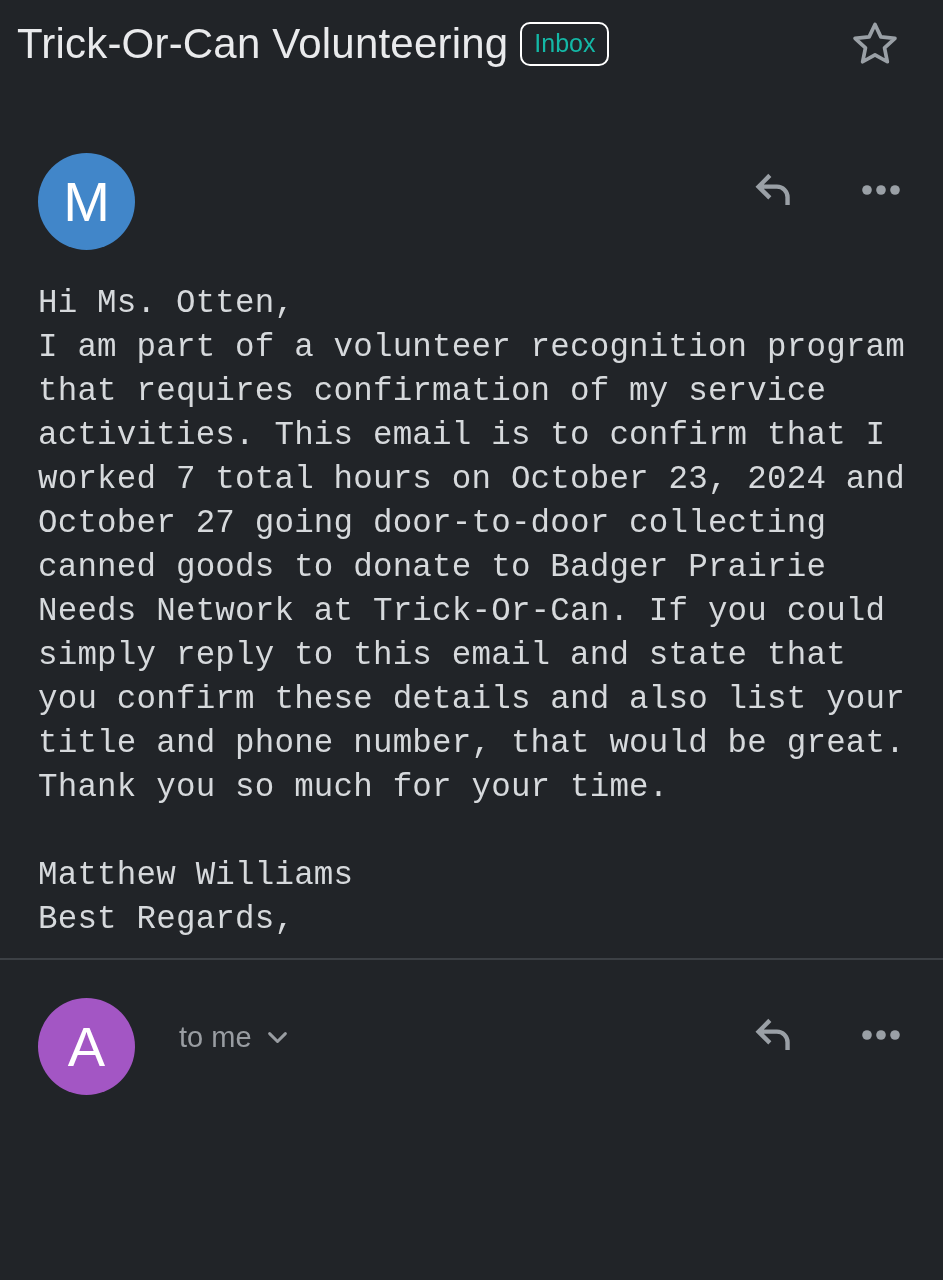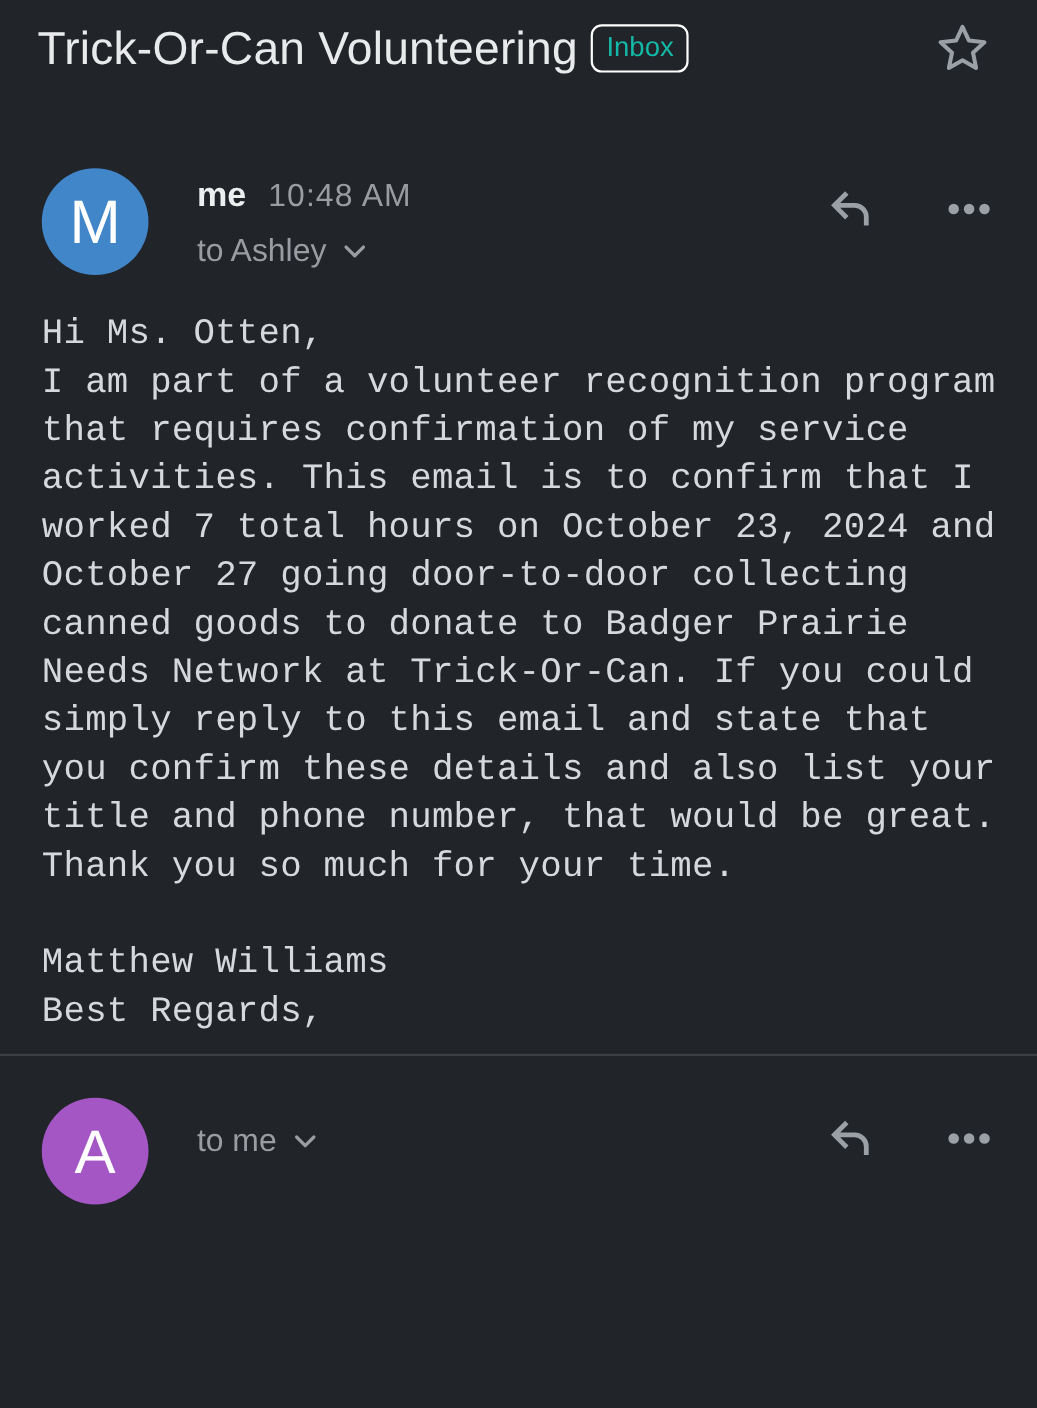--- a/index.html
+++ b/index.html
@@ -8,21 +8,21 @@
     width: 943px; height: 1280px; overflow: hidden;
     background: #212428;
     font-family: "Liberation Sans", "DejaVu Sans", sans-serif;
     color: #d6d9dc;
   }
   .page { width: 100%; height: 100%; }
 
   
   .thread-header {
     display: flex; align-items: center;
-    padding: 18px 42px 0 34px;
+    padding: 18px 42px 0 17px;
   }
   .subject {
     margin: 0; font-size: 42px; font-weight: 400;
     color: #e9eaec; letter-spacing: 0.2px; white-space: nowrap;
   }
   .inbox-chip {
     margin-left: 12px; flex: none;
     border: 2px solid #ffffff; border-radius: 10px;
     color: #14b8a6; font-size: 25px; line-height: 1;
     padding: 7px 12px 8px;
@@ -79,32 +79,20 @@
         <polygon points="12,3 14.7,8.7 21.2,9.4 16.4,13.8 17.7,20.2 12,17 6.3,20.2 7.6,13.8 2.8,9.4 9.3,8.7" fill="none" stroke="#9aa0a6" stroke-width="1.7" stroke-linejoin="round"></polygon>
       </svg>
     </button>
   </header>
 
   <section class="message message--first">
     <div class="msg-header">
       <div class="avatar avatar-blue">
         <span>M</span>
       </div>
-      <div class="msg-meta">
-        <div class="row1">
-          <span class="sender">me</span>
-          <span class="time">10:48 AM</span>
-        </div>
-        <div class="row2">
-          <span>to Ashley</span>
-          <svg width="21" height="14" viewBox="0 0 12 8">
-            <path d="M1.5 1.5 L6 6 L10.5 1.5" fill="none" stroke="#999da2" stroke-width="1.7" stroke-linecap="round" stroke-linejoin="round"></path>
-          </svg>
-        </div>
-      </div>
       <div class="msg-actions">
         <button class="icon-btn">
           <svg width="50" height="50" viewBox="0 0 24 24">
             <path d="M10 5 L4.6 10.4 L10 15.8 M4.6 10.4 H13.4 C16.2 10.4 18.5 12.7 18.5 15.5 V19.2" fill="none" stroke="#9aa0a6" stroke-width="2.1" stroke-linecap="butt" stroke-linejoin="miter"></path>
           </svg>
         </button>
         <button class="icon-btn">
           <svg width="48" height="30" viewBox="0 0 24 15">
             <circle cx="5" cy="7.5" r="2.4" fill="#9aa0a6"></circle>
             <circle cx="12" cy="7.5" r="2.4" fill="#9aa0a6"></circle>

